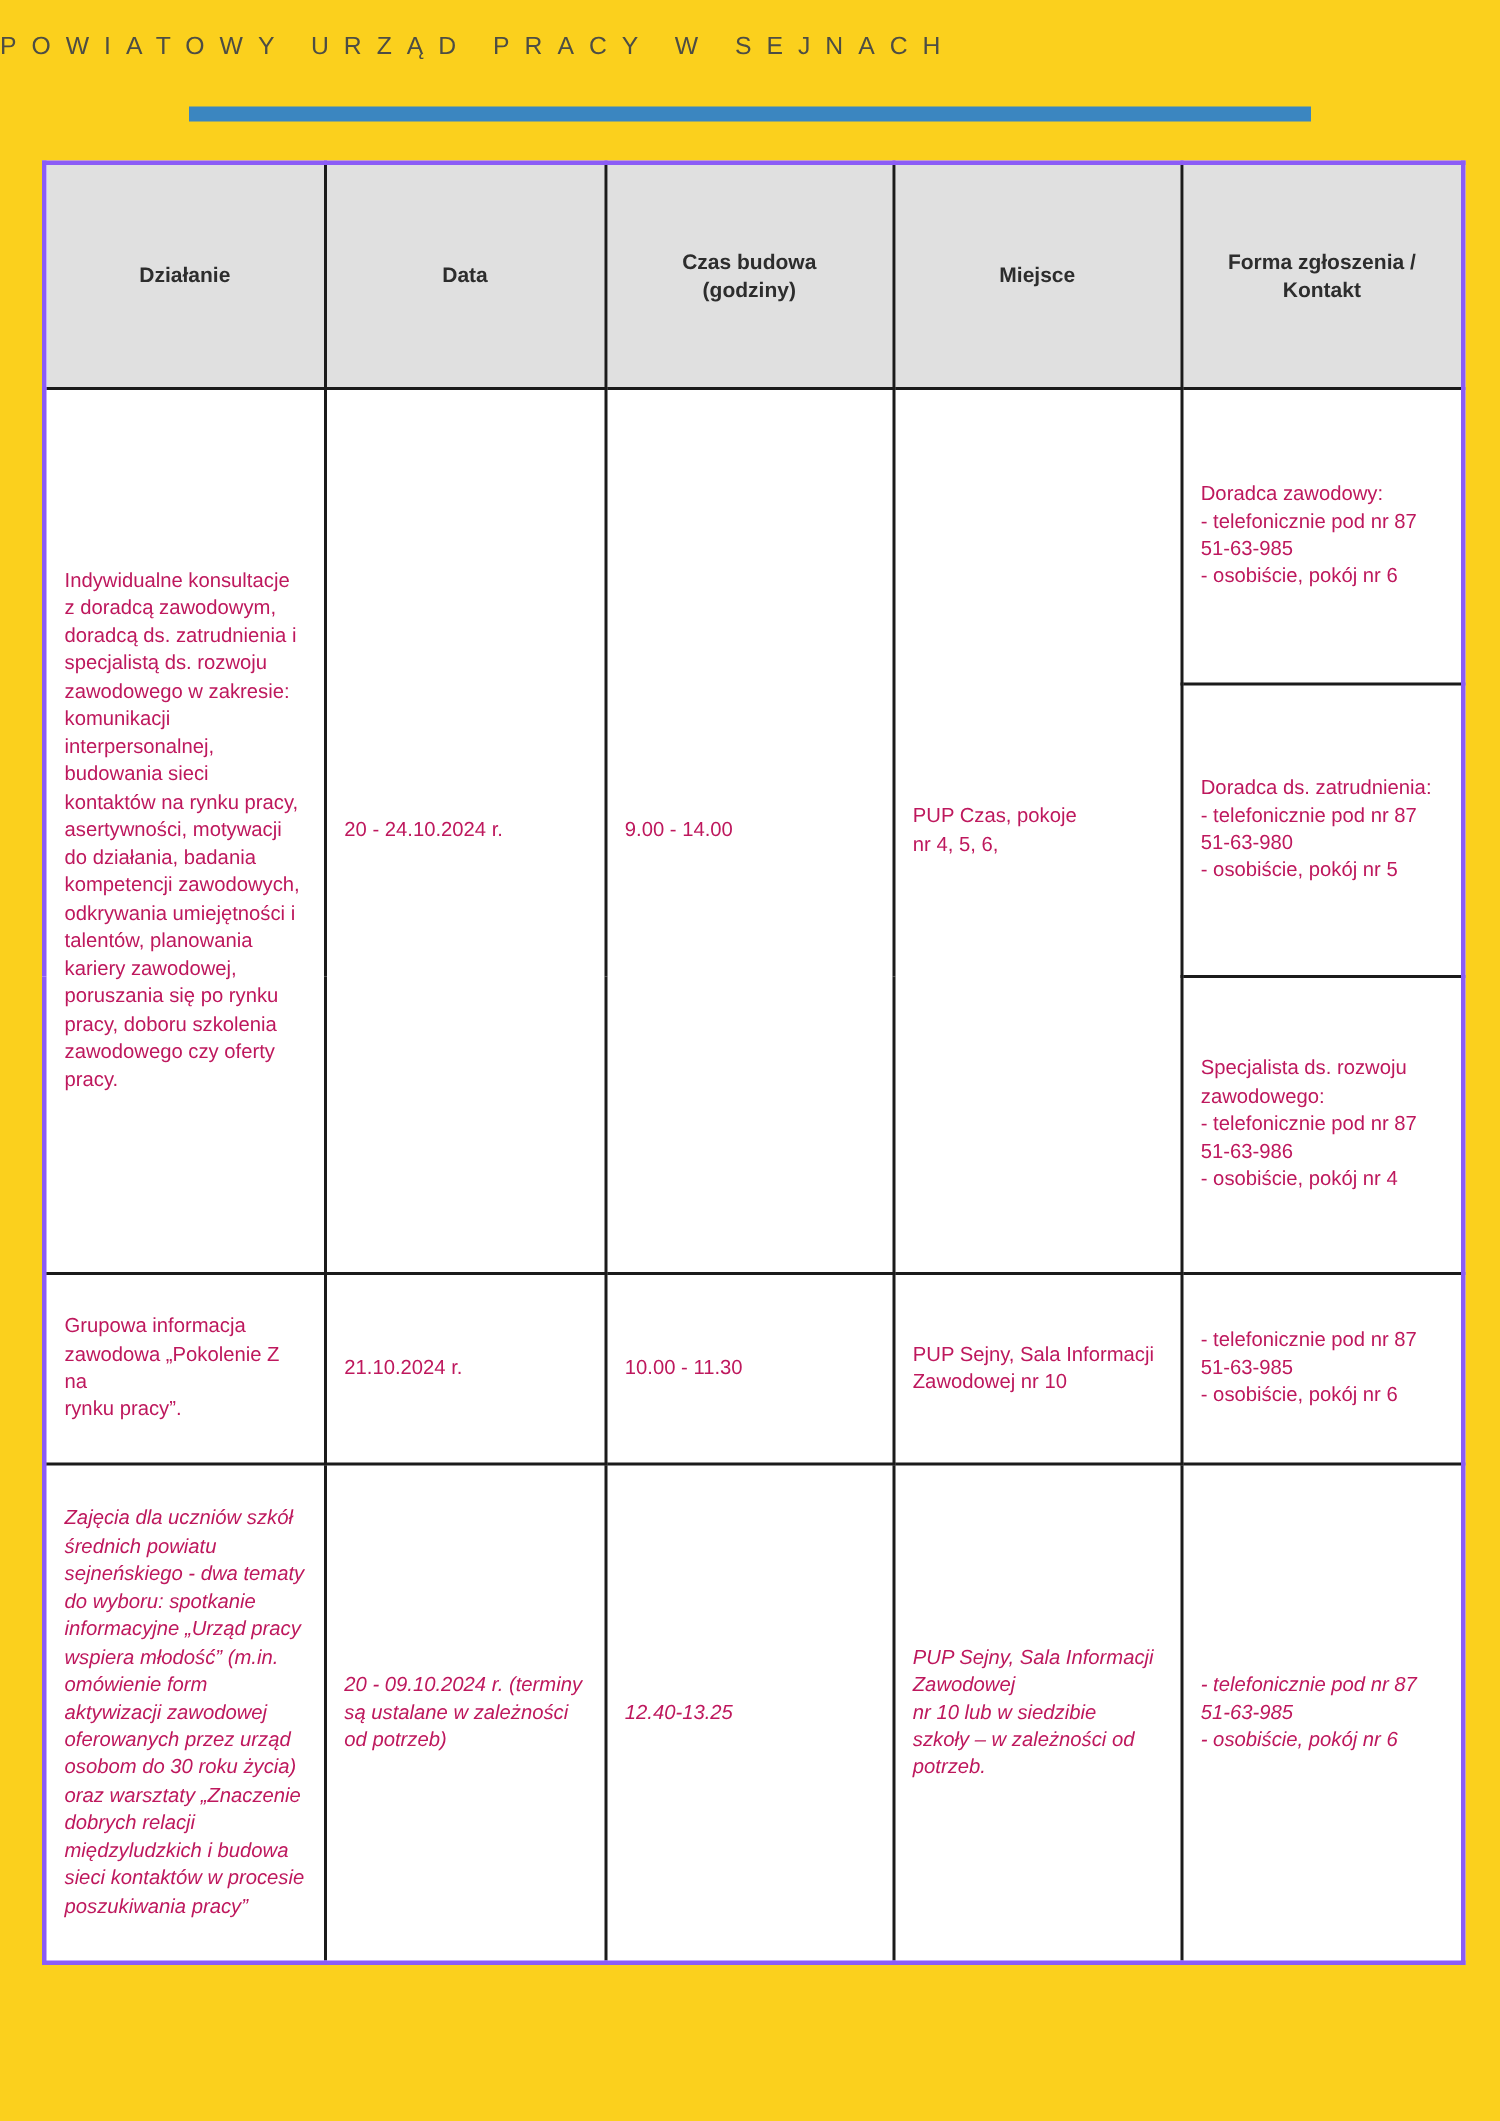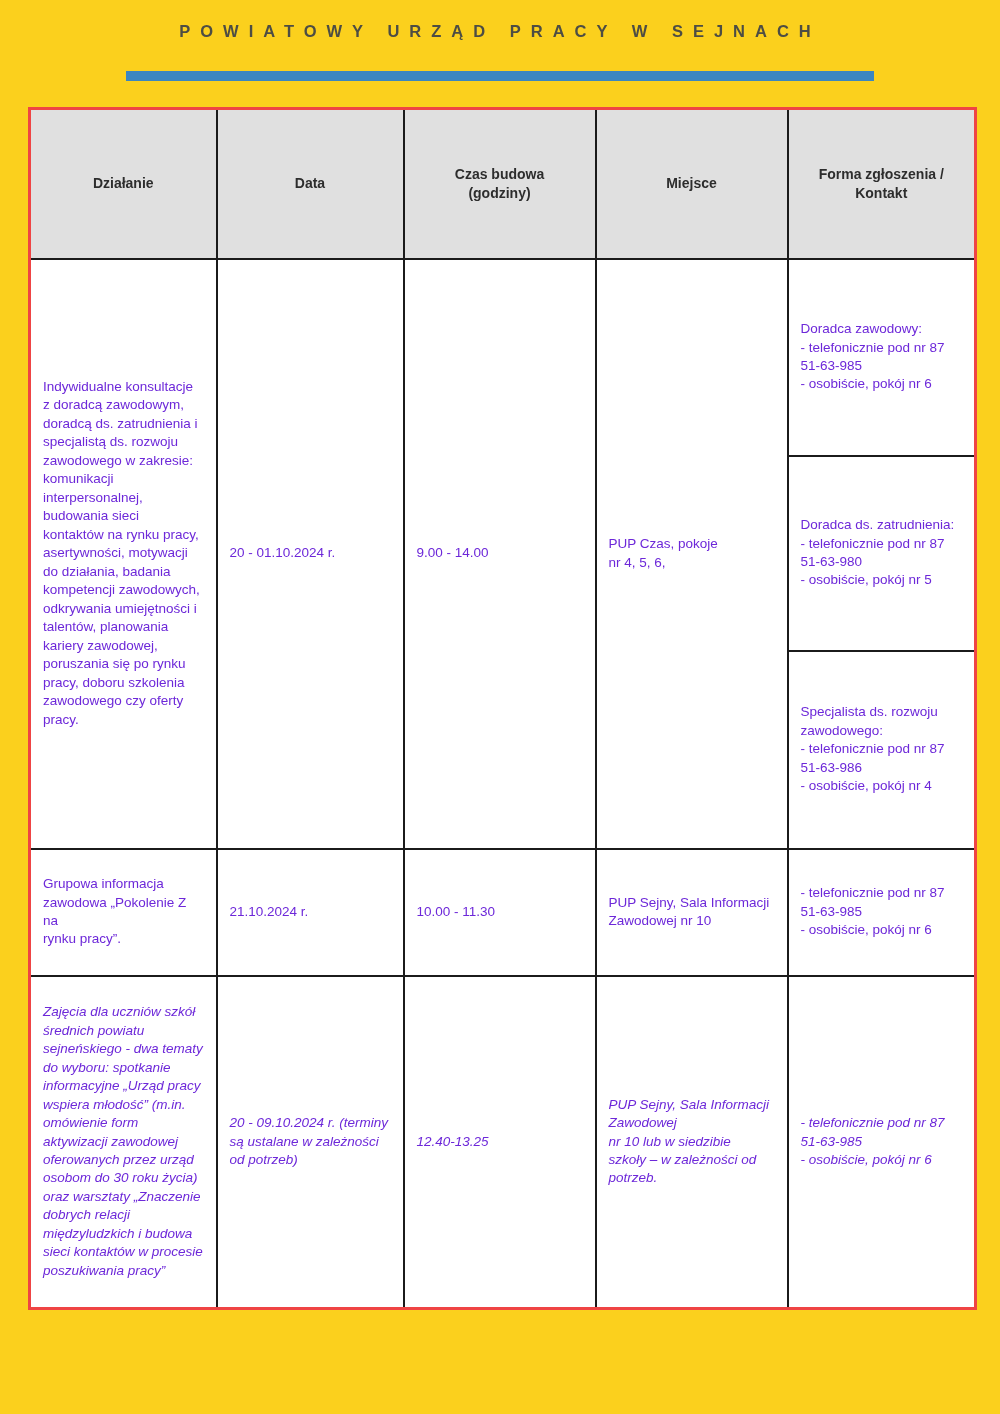--- a/index.html
+++ b/index.html
@@ -7,48 +7,47 @@
   .page {
     position: relative;
     width: 1000px;
     height: 1414px;
     background: #fbd01d;
     overflow: hidden;
     font-family: "Liberation Sans", "DejaVu Sans", sans-serif;
   }
   .doc-header {
     padding-top: 15px;
-    text-align: center;
     color: #4d4d44;
-    font-weight: bold;
+    font-weight: normal;
     font-size: 16.5px;
     letter-spacing: 10px;
     line-height: 32px;
     white-space: nowrap;
   }
   .accent-bar {
     width: 748px;
     height: 10px;
     background: #3b86c0;
     margin: 24px auto 0 auto;
   }
   .table-wrap { margin: 26px 0 0 28px; }
   table.schedule {
     width: 946px;
     border-collapse: collapse;
     table-layout: fixed;
     background: #ffffff;
-    border: 3px solid #ef4444;
+    border: 3px solid #8b5cf6;
   }
   table.schedule th, table.schedule td {
     border: 2px solid #1b1b1b;
     vertical-align: middle;
     font-size: 13.5px;
     line-height: 1.37;
-    color: #6d28d9;
+    color: #be185d;
     padding: 10px 12px;
     white-space: pre-line;
     overflow: hidden;
   }
   table.schedule th {
     background: #e0e0e0;
     color: #2d2d2d;
     font-weight: bold;
     font-size: 14px;
     text-align: center;
@@ -87,21 +86,21 @@
           <th>Czas budowa
 (godziny)</th>
           <th>Miejsce</th>
           <th>Forma zgłoszenia /
 Kontakt</th>
         </tr>
       </thead>
       <tbody>
         <tr class="r1a">
           <td rowspan="3">Indywidualne konsultacje z doradcą zawodowym, doradcą ds. zatrudnienia i specjalistą ds. rozwoju zawodowego w zakresie: komunikacji interpersonalnej, budowania sieci kontaktów na rynku pracy, asertywności, motywacji do działania, badania kompetencji zawodowych, odkrywania umiejętności i talentów, planowania kariery zawodowej, poruszania się po rynku pracy, doboru szkolenia zawodowego czy oferty pracy.</td>
-          <td rowspan="3">20 - 01.10.2024 r.</td>
+          <td rowspan="3">20 - 24.10.2024 r.</td>
           <td rowspan="3">9.00 - 14.00</td>
           <td rowspan="3">PUP Czas, pokoje
 nr 4, 5, 6,</td>
           <td>Doradca zawodowy:
 - telefonicznie pod nr 87
 51-63-985
 - osobiście, pokój nr 6</td>
         </tr>
         <tr class="r1b">
           <td>Doradca ds. zatrudnienia:

